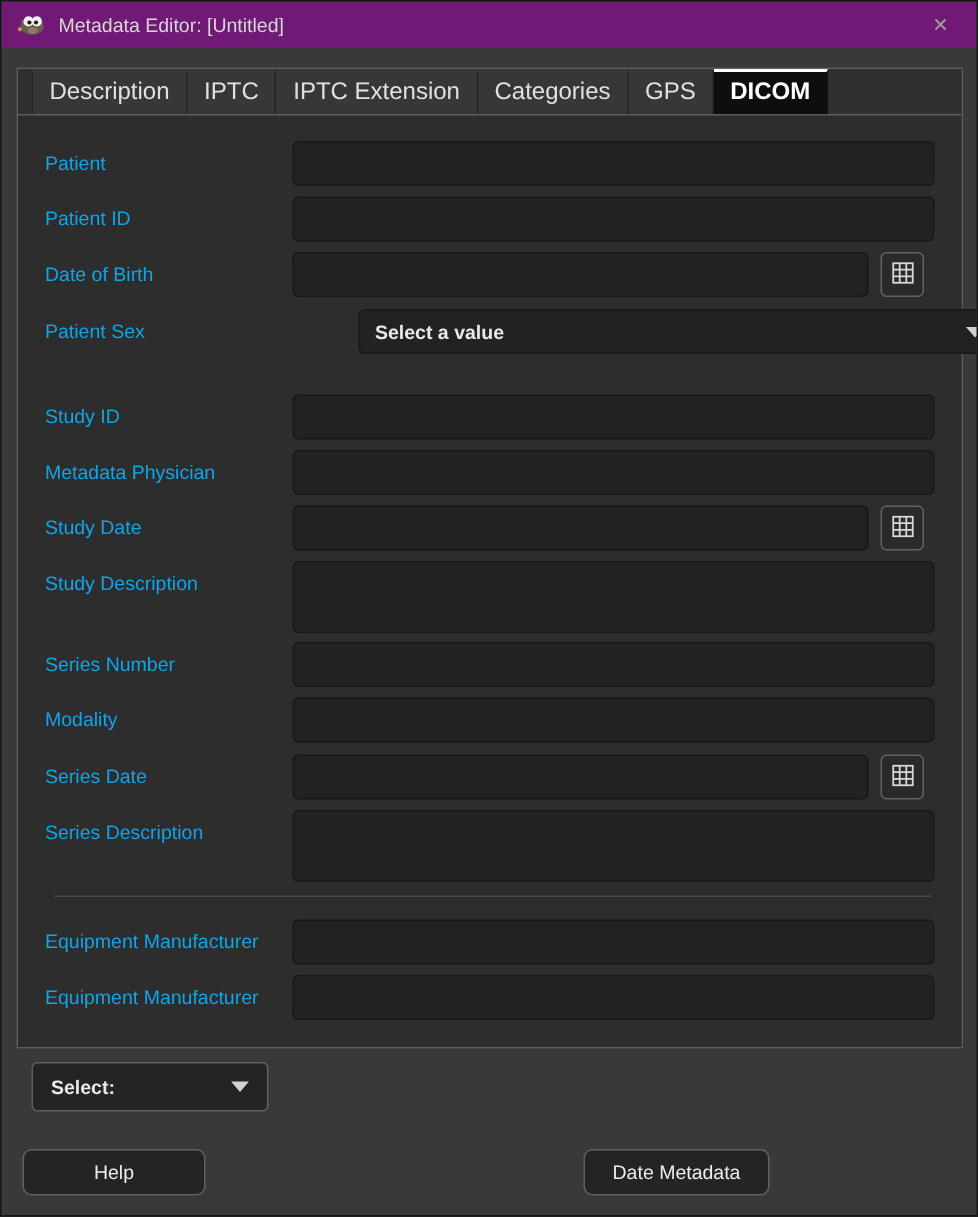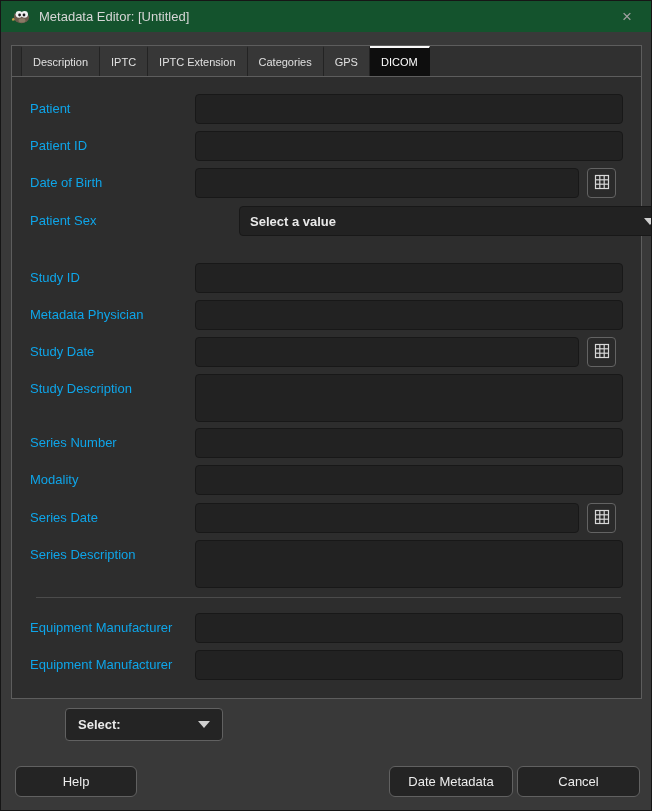--- a/index.html
+++ b/index.html
@@ -3,45 +3,45 @@
 <meta charset="utf-8">
 <style>
   html,body{margin:0;padding:0;background:#1b1b1b;}
   *{box-sizing:border-box;font-family:"Liberation Sans", sans-serif;}
   .window{
     position:relative;width:652px;height:811px;background:#393939;
     border:1px solid #161616;overflow:hidden;
   }
   
   .titlebar{
-    position:absolute;left:0;top:0;width:100%;height:31px;background:#14532d;
+    position:absolute;left:0;top:0;width:100%;height:31px;background:#701a75;
     display:flex;align-items:center;padding:0 10px;
   }
   .app-icon{width:20px;height:16px;margin-right:8px;display:flex;align-items:center;}
   .title-text{font-size:13px;color:#d6d6d6;}
   .close-btn{
     margin-left:auto;width:28px;height:24px;display:flex;align-items:center;justify-content:center;
     color:#a0a0a0;font-size:17px;cursor:default;
   }
   
   .notebook{
     position:absolute;left:10px;top:44px;width:631px;height:654px;
     border:1px solid #5d5d5d;background:#2d2d2d;
   }
   .tabstrip{
     position:absolute;left:0;top:0;right:0;height:30px;background:#303030;
     display:flex;align-items:stretch;padding-left:9px;
   }
   .tab{
-    display:flex;align-items:center;padding:0 11px;font-size:11px;color:#e0e0e0;
+    display:flex;align-items:center;padding:0 11px;font-size:16px;color:#e0e0e0;
     background:#373737;border-right:1px solid #232323;border-top:2px solid transparent;
     white-space:nowrap;
   }
   .tab:first-child{border-left:1px solid #232323;}
-  .tab.active{background:#0e0e0e;color:#ffffff;border-top:2px solid #fafafa;border-right:1px solid #0e0e0e;}
+  .tab.active{background:#0e0e0e;color:#ffffff;border-top:2px solid #fafafa;border-right:1px solid #0e0e0e;font-weight:bold;}
   .content{
     position:absolute;left:0;top:30px;right:0;bottom:0;background:#2d2d2d;
     border-top:1px solid #5d5d5d;
   }
   
   .row{position:absolute;left:0;width:100%;}
   .f-label{
     position:absolute;left:18px;top:0;height:30px;line-height:30px;
     font-size:13px;color:#0ea5e9;white-space:nowrap;
   }
@@ -62,21 +62,21 @@
   .cal-btn{
     position:absolute;left:575px;top:0;width:29px;height:30px;
     background:#2a2a2a;border:1px solid #636363;border-radius:4px;
     display:flex;align-items:center;justify-content:center;padding:0;
   }
   .separator{position:absolute;left:24px;right:20px;height:1px;background:#4b4b4b;}
   
   .footer-select{
     position:absolute;left:20px;top:707px;width:158px;height:33px;
     background:#242424;border:1px solid #616161;border-radius:4px;
-    display:flex;align-items:center;padding:0 12px;cursor:default;margin-left:44px;
+    display:flex;align-items:center;padding:0 12px;cursor:default;
   }
   .footer-select .sel-text{font-weight:bold;color:#e9e9e9;font-size:13px;}
   .btn{
     position:absolute;height:31px;background:#242424;border:1px solid #616161;
     border-radius:6px;color:#ededed;font-size:13px;display:flex;
     align-items:center;justify-content:center;cursor:default;padding:0;
   }
   .btn-help{left:14px;top:765px;width:122px;text-align:right;}
   .btn-write{left:388px;top:765px;width:124px;}
   .btn-cancel{left:516px;top:765px;width:123px;}
@@ -226,15 +226,14 @@
     </div>
   </div>
 
   <div class="footer-select">
     <span class="sel-text">Select:</span>
     <span class="arrow"></span>
   </div>
 
   <button class="btn btn-help">Help</button>
   <button class="btn btn-write">Date Metadata</button>
-  <button class="btn btn-cancel">Cancel</button>
 
 </div>
 
 </body></html>

